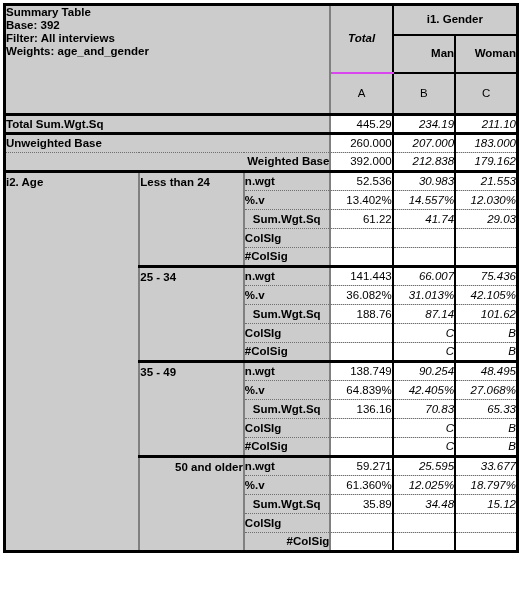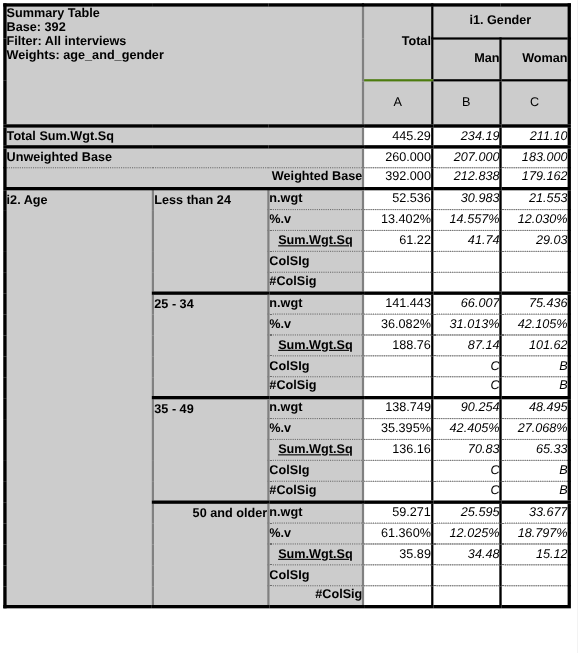--- a/index.html
+++ b/index.html
@@ -51,23 +51,24 @@
   }
   .titlecell .tline { display: block; white-space: pre; }
 
   .hdr {
     text-align: center;
     font-weight: bold;
     border-left: 2px solid #000000;
     border-bottom: 2px solid #000000;
   }
   .hdr-total {
-    text-align: right;
-    font-weight: bold;
-    border-bottom: 2px solid #4d7c0f;
+    text-align: center;
+    font-weight: bold;
+    border-bottom: 2px solid #d946ef;
+    font-style: italic;
   }
   .hdr-sub {
     text-align: right;
     font-weight: bold;
     border-left: 2px solid #000000;
     border-bottom: 2px solid #000000;
   }
   .hdr-letter {
     text-align: center;
     font-weight: normal;
@@ -76,21 +77,21 @@
   }
   .hdr-letter.bl { border-left: 2px solid #000000; }
 
   
   .rowlbl {
     font-weight: bold;
     padding: 1px 3px 2px 4px;
     white-space: nowrap;
     overflow: hidden;
   }
-  .rowlbl.indent { padding-left: 8px; text-decoration: underline; }
+  .rowlbl.indent { padding-left: 8px; }
 
   .val {
     text-align: right;
     padding: 1px 4px 2px 3px;
     background: #ffffff !important;
     white-space: nowrap;
     overflow: hidden;
   }
 
   
@@ -220,21 +221,21 @@
         </tr>
         <tr class="rowh">
           <td class="rowlbl bt-thick br-sep" rowspan="5" style="vertical-align:top;padding-top:3px">35 - 49</td>
           <td class="rowlbl bt-thick bl-sep br-sep">n.wgt</td>
           <td class="val bt-thick">138.749</td>
           <td class="val bt-thick bl-thick">90.254</td>
           <td class="val bt-thick bl-thick">48.495</td>
         </tr>
         <tr class="rowh">
           <td class="rowlbl bt-thin bl-sep br-sep">%.v</td>
-          <td class="val bt-thin">35.395%</td>
+          <td class="val bt-thin">64.839%</td>
           <td class="val bt-thin bl-thick">42.405%</td>
           <td class="val bt-thin bl-thick">27.068%</td>
         </tr>
         <tr class="rowh">
           <td class="rowlbl indent bt-thin bl-sep br-sep">Sum.Wgt.Sq</td>
           <td class="val bt-thin">136.16</td>
           <td class="val bt-thin bl-thick">70.83</td>
           <td class="val bt-thin bl-thick">65.33</td>
         </tr>
         <tr class="rowh">

